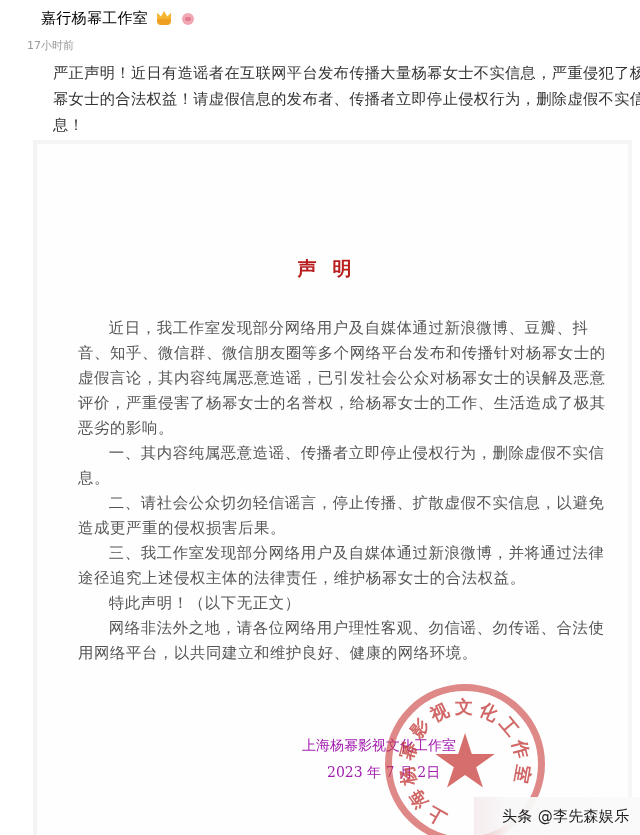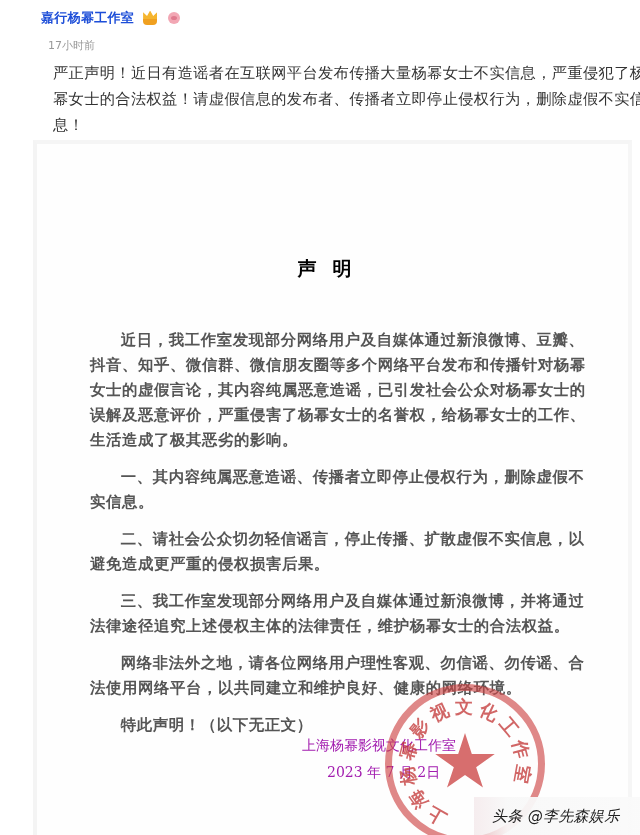--- a/index.html
+++ b/index.html
@@ -1,60 +1,60 @@
 <!DOCTYPE html>
 <html><head>
 <meta charset="utf-8">
 <style>
   html, body { margin:0; padding:0; }
   body {
     width:640px; height:835px; overflow:hidden; position:relative;
     background:#ffffff; font-family:"DejaVu Sans", sans-serif; color:#333;
   }
   .post-header { position:absolute; left:41px; top:9px; display:flex; align-items:center; }
-  .author-name { font-size:13px; font-weight:bold; color:#1d4ed8; letter-spacing:0.3px; }
+  .author-name { font-size:15px; font-weight:normal; color:#000000; letter-spacing:0.3px; }
   .badge-crown {
     width:16px; height:15px; margin-left:8px; position:relative;
   }
   .badge-crown .crown-top {
     position:absolute; left:1px; top:0; width:14px; height:9px;
     background:#f5b52e;
     clip-path: polygon(0 100%, 0 20%, 28% 60%, 50% 0, 72% 60%, 100% 20%, 100% 100%);
   }
   .badge-crown .crown-base {
     position:absolute; left:1px; top:8px; width:14px; height:6px; background:#f0a020; border-radius:0 0 4px 4px;
   }
   .badge-pig {
     width:12px; height:12px; margin-left:10px; border-radius:50%;
     background:#f2a7b4; position:relative;
   }
   .badge-pig::after {
     content:""; position:absolute; left:3px; top:4px; width:6px; height:4px; border-radius:50%; background:#e07a8e;
   }
-  .post-time { position:absolute; left:48px; top:38px; font-size:11px; color:#999; }
+  .post-time { position:absolute; left:27px; top:38px; font-size:11px; color:#999; }
   .post-body {
     position:absolute; left:53px; top:60px; width:596px;
     font-size:15.2px; line-height:26px; color:#333; letter-spacing:0.4px;
   }
   .doc-image {
     position:absolute; left:33px; top:140px; width:599px; height:700px;
     background:#fefefe;
     border-left:4px solid #f4f4f4; border-top:4px solid #f5f5f5; border-right:4px solid #f6f6f6;
     box-sizing:border-box;
   }
   .doc-title {
     position:absolute; left:0; width:100%; top:112px; text-align:center;
-    font-family:"DejaVu Serif", serif; font-size:19px; color:#000000; letter-spacing:16px; font-weight:bold;
+    font-family:"DejaVu Serif", serif; font-size:19px; color:#b91c1c; letter-spacing:16px; font-weight:bold;
   }
   .doc-body {
     position:absolute; left:41px; top:172px; width:528px;
     font-family:"DejaVu Serif", serif; font-size:15.4px; line-height:25px; color:#555;
     letter-spacing:0.6px;
   }
-  .doc-body p { margin:12px; text-indent:2em;font-weight:bold; }
+  .doc-body p { margin:0; text-indent:2em; }
   .signature {
     position:absolute; left:265px; top:588px;
     font-family:"DejaVu Serif", serif; font-size:14px; color:#a21caf; line-height:27px; z-index:2;
   }
   .seal {
     position:absolute; left:348px; top:540px; width:160px; height:160px; border-radius:50%;
     border:7px solid rgba(205,70,70,0.75); box-sizing:border-box; z-index:3; opacity:0.85;
   }
   .seal-star {
     position:absolute; left:42px; top:42px; width:62px; height:60px; background:rgba(200,55,55,0.85);
@@ -65,21 +65,21 @@
   }
   .seal-text span {
     position:absolute; left:50%; top:50%; font-family:"DejaVu Serif", serif; font-weight:bold;
     font-size:18px; color:rgba(195,55,55,0.9); width:20px; margin-left:-10px; margin-top:-11px;
   }
   .watermark {
     position:absolute; left:474px; top:797px; width:166px; height:38px;
     background:linear-gradient(90deg, rgba(240,225,228,0.6), rgba(248,248,248,0.95) 20%, rgba(250,250,250,0.95));
     z-index:5; display:flex; align-items:center;
   }
-  .watermark span { margin-left:18px; font-size:15px; color:#222; letter-spacing:0.3px;font-style:italic; }
+  .watermark span { margin-left:28px; font-size:15px; color:#222; letter-spacing:0.3px; }
 </style>
 </head>
 <body>
 
 <div class="post-header">
   <span class="author-name">嘉行杨幂工作室</span>
   <span class="badge-crown">
       <span class="crown-top"></span>
       <span class="crown-base"></span>
     </span>
@@ -88,22 +88,22 @@
 <div class="post-time">17小时前</div>
 <div class="post-body">严正声明！近日有造谣者在互联网平台发布传播大量杨幂女士不实信息，严重侵犯了杨幂女士的合法权益！请虚假信息的发布者、传播者立即停止侵权行为，删除虚假不实信息！</div>
 
 <div class="doc-image">
   <div class="doc-title">声明</div>
   <div class="doc-body">
     <p>近日，我工作室发现部分网络用户及自媒体通过新浪微博、豆瓣、抖音、知乎、微信群、微信朋友圈等多个网络平台发布和传播针对杨幂女士的虚假言论，其内容纯属恶意造谣，已引发社会公众对杨幂女士的误解及恶意评价，严重侵害了杨幂女士的名誉权，给杨幂女士的工作、生活造成了极其恶劣的影响。</p>
     <p>一、其内容纯属恶意造谣、传播者立即停止侵权行为，删除虚假不实信息。</p>
     <p>二、请社会公众切勿轻信谣言，停止传播、扩散虚假不实信息，以避免造成更严重的侵权损害后果。</p>
     <p>三、我工作室发现部分网络用户及自媒体通过新浪微博，并将通过法律途径追究上述侵权主体的法律责任，维护杨幂女士的合法权益。</p>
+    <p>特此声明！（以下无正文）</p>
     <p>网络非法外之地，请各位网络用户理性客观、勿信谣、勿传谣、合法使用网络平台，以共同建立和维护良好、健康的网络环境。</p>
-    <p>特此声明！（以下无正文）</p>
   </div>
   <div class="signature">
     <div>上海杨幂影视文化工作室</div>
     <div style="margin-left:25px;">2023 年 7 月 2日</div>
   </div>
   <div class="seal">
     <div class="seal-star"></div>
     <div class="seal-text">
       <span style="transform:rotate(-150deg) translateY(-58px) rotate(0deg);">上</span>
       <span style="transform:rotate(-125deg) translateY(-58px);">海</span>

